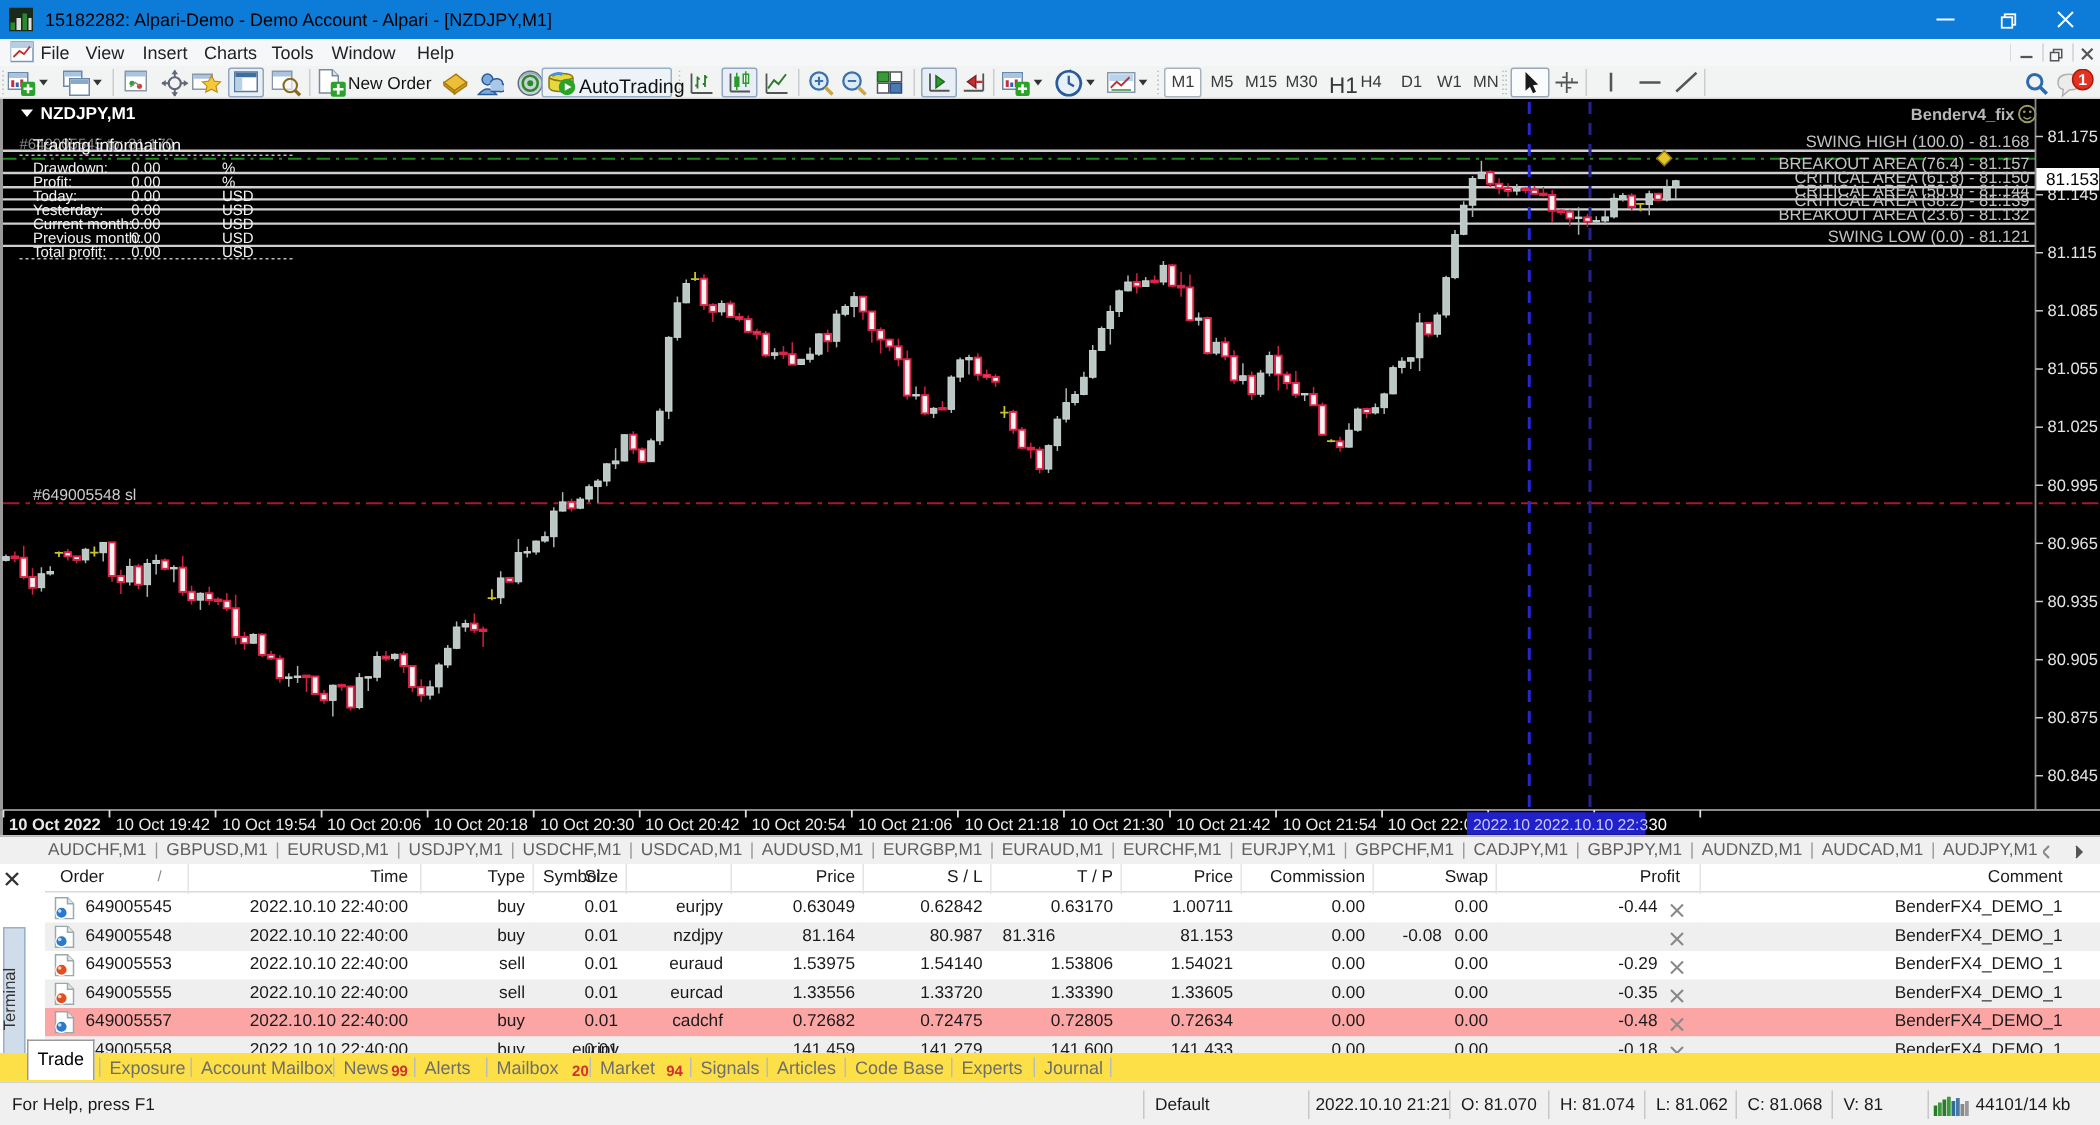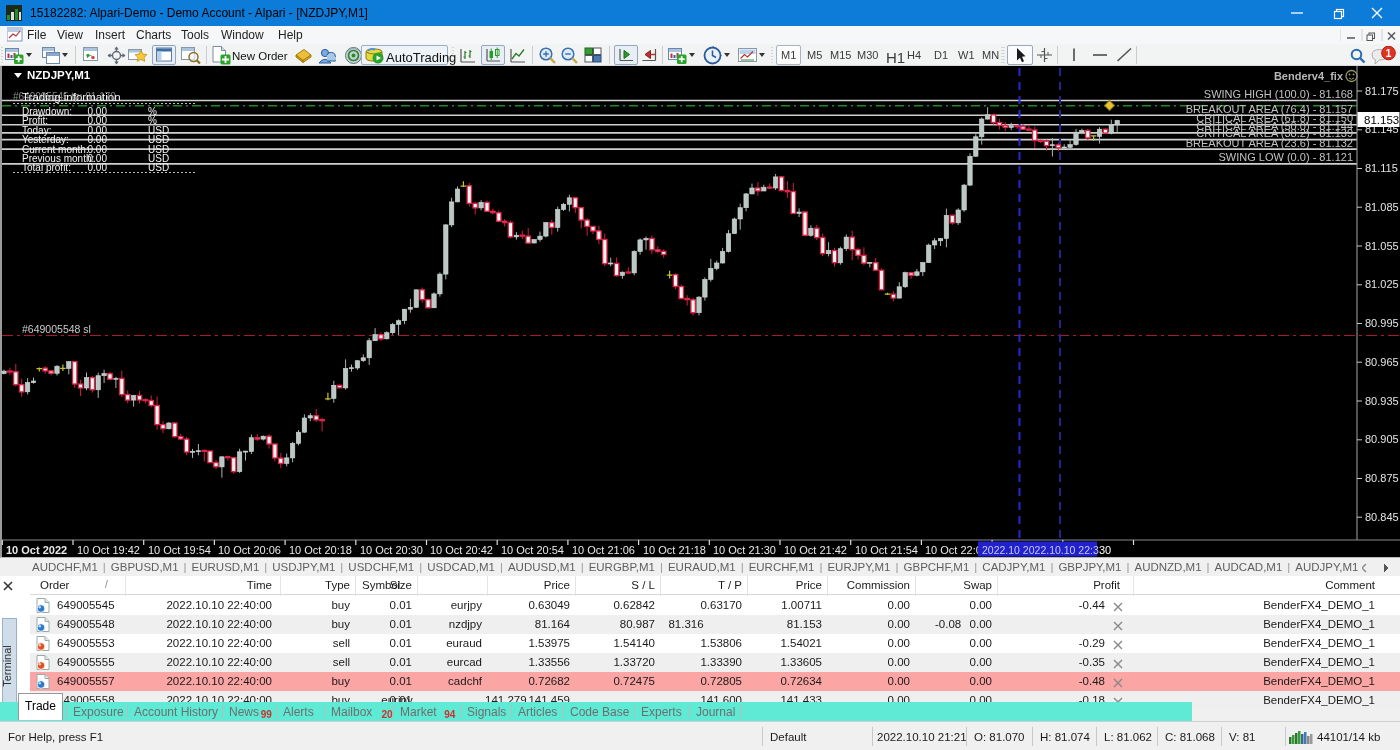--- a/index.html
+++ b/index.html
@@ -10,21 +10,21 @@
 #menubar span.mi{position:absolute;top:2px}
 #toolbar{left:0;top:44px;width:1400px;height:22px;background:#f2f3f3;border-bottom:1px solid #d8d8d8}
 .tsep{position:absolute;top:2px;width:1px;height:18px;background:#c9cdd1}
 .tbtn{position:absolute;top:1px;height:20px;border:1px solid #93a8c0;background:#e7eef6;border-radius:2px}
 #symtabs{left:0;top:557px;width:1400px;height:19px;background:#f0f0f0;border-top:1px solid #b8b8b8;color:#5f5f5f;font-size:11.5px;white-space:nowrap;overflow:hidden}
 #terminal{left:0;top:576px;width:1400px;height:126px;background:#fff}
 .hdrcell{position:absolute;top:0;height:19px;font-size:11.5px;color:#1a1a1a}
 .trow{position:absolute;left:30px;width:1370px;height:19px}
 .cell{position:absolute;top:3px;font-size:11.5px;color:#1a1a1a;white-space:nowrap}
 .vline{position:absolute;top:0;bottom:0;width:1px;background:#e4e4e4}
-#bottabs{left:0;top:702px;width:1192px;height:19px;background:#5eead4;font-size:12px;color:#6e6e6e}
+#bottabs{left:0;top:702px;width:1400px;height:19px;background:#fde047;font-size:12px;color:#6e6e6e}
 #statusbar{left:0;top:721px;width:1400px;height:25px;background:#f0f0f0;border-top:1px solid #d0d0d0;font-size:11.5px;color:#1a1a1a}
 .ssep{position:absolute;top:5px;width:1px;height:19px;background:#c8c8c8}
 .sitem{position:absolute;top:9px}
 </style></head><body>
 <div id="app">
 
 <div id="titlebar" class="abs">
   <svg class="abs" style="left:6px;top:5px" width="16" height="16">
         <rect width="16" height="16" fill="#1a2a1a"></rect>
         <rect x="1" y="10" width="3" height="5" fill="#2a8a2a"></rect>
@@ -939,21 +939,21 @@
           <path d="M9 0.5 v4 h4" fill="#e8e8e8" stroke="#9aa"></path>
           <circle cx="5" cy="10.5" r="3.8" fill="#2a7ad0" stroke="#fff" stroke-width="0.8"></circle>
           <circle cx="3.8" cy="9.3" r="1.2" fill="#fff" fill-opacity="0.75"></circle>
         </svg>
         <span class="cell" style="left:27px">649005558</span>
         <span class="cell" style="left:72px;width:170px;text-align:right;display:inline-block">2022.10.10 22:40:00</span>
         <span class="cell" style="left:150px;width:170px;text-align:right;display:inline-block">buy</span>
         <span class="cell" style="left:212px;width:170px;text-align:right;display:inline-block">0.01</span>
         <span class="cell" style="left:282px;width:170px;text-align:center;display:inline-block">eurjpy</span>
         <span class="cell" style="left:370px;width:170px;text-align:right;display:inline-block">141.459</span>
-        <span class="cell" style="left:455px;width:170px;text-align:left;display:inline-block">141.279</span>
+        <span class="cell" style="left:455px;width:170px;text-align:right;display:inline-block">141.279</span>
         <span class="cell" style="left:542px;width:170px;text-align:right;display:inline-block">141.600</span>
         <span class="cell" style="left:622px;width:170px;text-align:right;display:inline-block">141.433</span>
         <span class="cell" style="left:710px;width:170px;text-align:right;display:inline-block">0.00</span>
         <span class="cell" style="left:792px;width:170px;text-align:right;display:inline-block">0.00</span>
         <span class="cell" style="left:905px;width:170px;text-align:right;display:inline-block">-0.18</span>
         <svg class="abs" style="left:1083px;top:6px" width="10" height="10">
           <path d="M1 1 l8 8 M9 1 l-8 8" stroke="#888" stroke-width="1.4"></path>
         </svg>
         <span class="cell" style="left:1145px;width:200px;text-align:right;display:inline-block">BenderFX4_DEMO_1</span>
       </div>
@@ -967,21 +967,21 @@
       <span class="abs" style="left:276px;top:3px;width:1px;height:13px;background:#bbb"></span>
       <span class="abs" style="left:324px;top:3px;width:1px;height:13px;background:#bbb"></span>
       <span class="abs" style="left:393px;top:3px;width:1px;height:13px;background:#bbb"></span>
       <span class="abs" style="left:460px;top:3px;width:1px;height:13px;background:#bbb"></span>
       <span class="abs" style="left:511px;top:3px;width:1px;height:13px;background:#bbb"></span>
       <span class="abs" style="left:563px;top:3px;width:1px;height:13px;background:#bbb"></span>
       <span class="abs" style="left:634px;top:3px;width:1px;height:13px;background:#bbb"></span>
       <span class="abs" style="left:689px;top:3px;width:1px;height:13px;background:#bbb"></span>
       <span class="abs" style="left:740px;top:3px;width:1px;height:13px;background:#bbb"></span>
       <span class="abs" style="left:73px;top:3px">Exposure</span>
-      <span class="abs" style="left:134px;top:3px">Account History</span>
+      <span class="abs" style="left:134px;top:3px">Account Mailbox</span>
       <span class="abs" style="left:229px;top:3px">News</span>
       <span class="abs" style="left:260.8px;top:7px;color:#d03030;font-size:10px;font-weight:bold">99</span>
       <span class="abs" style="left:283px;top:3px">Alerts</span>
       <span class="abs" style="left:331px;top:3px">Mailbox</span>
       <span class="abs" style="left:381.4px;top:7px;color:#d03030;font-size:10px;font-weight:bold">20</span>
       <span class="abs" style="left:400px;top:3px">Market</span>
       <span class="abs" style="left:444.2px;top:7px;color:#d03030;font-size:10px;font-weight:bold">94</span>
       <span class="abs" style="left:467px;top:3px">Signals</span>
       <span class="abs" style="left:518px;top:3px">Articles</span>
       <span class="abs" style="left:570px;top:3px">Code Base</span>

